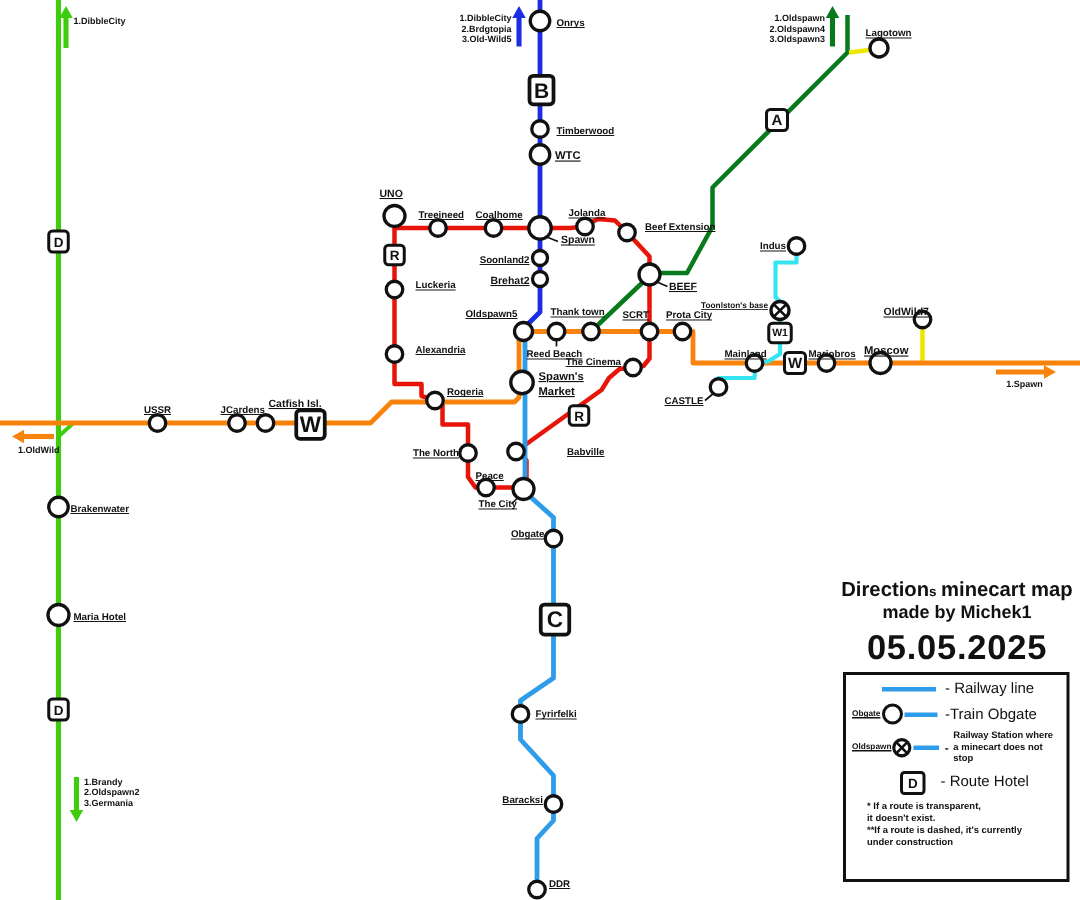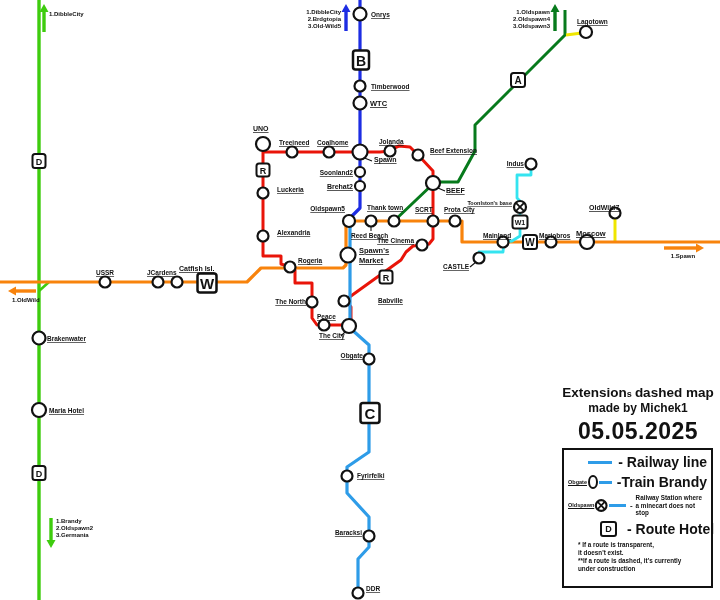--- a/index.html
+++ b/index.html
@@ -9,21 +9,21 @@
   #map-svg text{font-family:"Liberation Sans",sans-serif;fill:#111;}
   .titleblock{position:absolute;left:553px;top:386px;width:170px;text-align:center;color:#111;}
   .title-l1{font-size:13.5px;font-weight:700;line-height:14px;}
   .title-l1 .small-s{font-size:9px;}
   .title-l1 .part3{margin-left:3px;}
   .title-l2{font-size:12px;font-weight:700;line-height:14px;}
   .title-date{font-size:23px;font-weight:800;margin-top:3px;letter-spacing:0.5px;}
   .legend{position:absolute;left:562px;top:448px;width:151px;height:140px;border:2.5px solid #111;
           box-sizing:border-box;background:#fff;padding:4px 4px 2px 4px;color:#111;}
   .lg-row{display:flex;align-items:center;margin-bottom:4px;}
-  .lg-label{font-size:14px;font-weight:700;white-space:nowrap;}
+  .lg-label{font-size:10px;font-weight:400;white-space:nowrap;}
   .lg-line{display:inline-block;width:36px;height:3px;background:#2e9ce8;margin:0 6px 0 20px;}
   .lg-mini{font-size:5.5px;font-weight:700;text-decoration:underline;white-space:nowrap;}
   .lg-circle{display:inline-block;width:10px;height:10px;border:2.2px solid #111;border-radius:50%;
              background:#fff;margin:0 1px;}
   .lg-line2{display:inline-block;width:22px;height:3px;background:#2e9ce8;margin-right:5px;}
   .lg-line3{display:inline-block;width:18px;height:3px;background:#2e9ce8;margin-right:4px;}
   .lg-desc{font-size:6.3px;font-weight:700;line-height:7.5px;}
   .lg-dash{font-size:8px;font-weight:700;margin-right:3px;}
   .lg-arrowwrap{display:flex;flex-direction:column;align-items:center;margin:0 8px 0 14px;}
   .lg-arrow{position:relative;width:34px;height:10px;}
@@ -184,35 +184,35 @@
       <polygon points="704,248 696,252.5 696,243.5" fill="#f8830c"></polygon>
       <text x="683" y="258" text-anchor="middle" font-size="6" font-weight="700">1.Spawn</text>
       <line x1="51" y1="518" x2="51" y2="540" stroke="#3ecc0e" stroke-width="3.4"></line>
       <polygon points="51,548 46.5,540 55.5,540" fill="#3ecc0e"></polygon>
       <text x="56" y="523" text-anchor="start" font-size="6" font-weight="700">1.Brandy</text>
       <text x="56" y="530" text-anchor="start" font-size="6" font-weight="700">2.Oldspawn2</text>
       <text x="56" y="537" text-anchor="start" font-size="6" font-weight="700">3.Germania</text>
     </svg>
 
   <div class="titleblock">
-    <div class="title-l1"><span>Extension</span><span class="small-s">s</span><span class="part3">dashed map</span></div>
+    <div class="title-l1"><span>Direction</span><span class="small-s">s</span><span class="part3">minecart map</span></div>
     <div class="title-l2">made by Michek1</div>
     <div class="title-date">05.05.2025</div>
   </div>
 
   <div class="legend">
     <div class="lg-row">
       <span class="lg-line"></span>
       <span class="lg-label">- Railway line</span>
     </div>
     <div class="lg-row">
       <span class="lg-mini">Obgate</span>
       <span class="lg-circle"></span>
       <span class="lg-line2"></span>
-      <span class="lg-label">-Train Brandy</span>
+      <span class="lg-label">-Train Obgate</span>
     </div>
     <div class="lg-row">
       <span class="lg-mini">Oldspawn</span>
       <svg width="15" height="15" viewBox="0 0 15 15">
         <circle cx="7.5" cy="7.5" r="5.6" fill="#fff" stroke="#111" stroke-width="2.2"></circle>
         <line x1="3.8" y1="3.8" x2="11.2" y2="11.2" stroke="#111" stroke-width="1.8"></line>
         <line x1="3.8" y1="11.2" x2="11.2" y2="3.8" stroke="#111" stroke-width="1.8"></line>
       </svg>
       <span class="lg-line3"></span>
       <span class="lg-dash">-</span>

